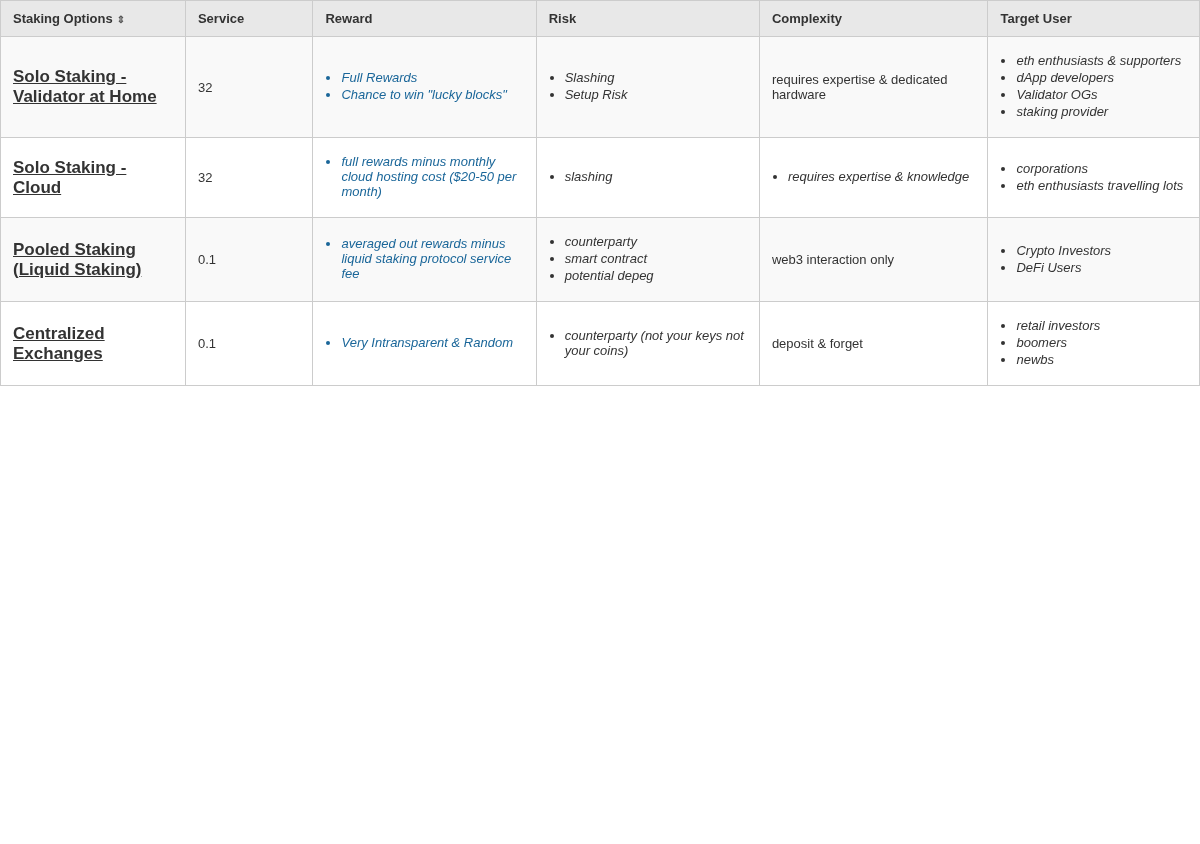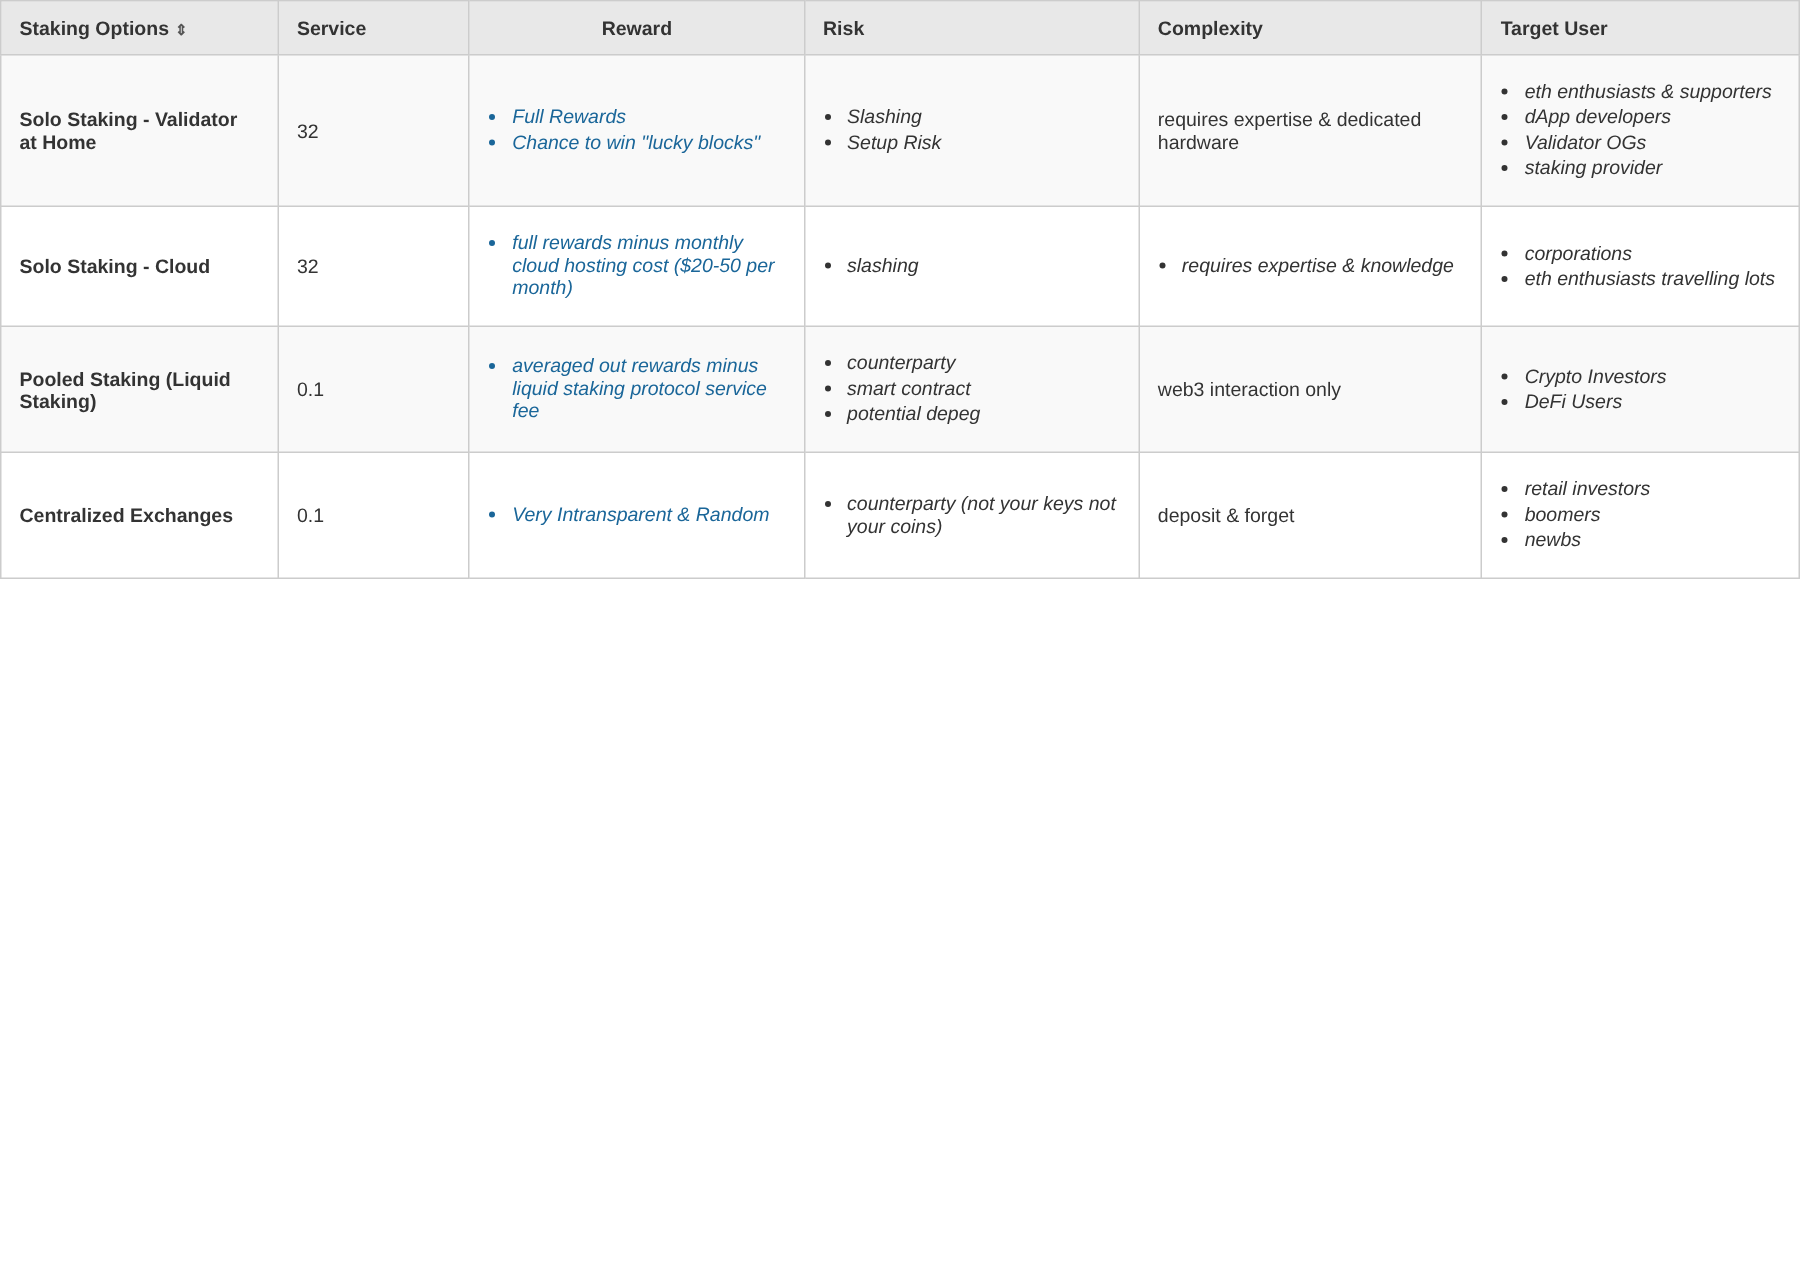--- a/index.html
+++ b/index.html
@@ -37,21 +37,20 @@
     th:first-child {
       width: 174px;
     }
 
     th:nth-child(2) {
       width: 120px;
     }
 
     th:nth-child(3) {
       width: 210px;
-      text-align: center;
     }
 
     th:nth-child(4) {
       width: 210px;
     }
 
     th:nth-child(5) {
       width: 215px;
     }
 
@@ -80,22 +79,23 @@
     }
 
     td {
       padding: 16px 12px;
       vertical-align: middle;
       border: 1px solid #ccc;
     }
 
     td.row-title {
       font-weight: bold;
-      font-size: 13px;
+      font-size: 17px;
       vertical-align: middle;
+      text-decoration: underline;
     }
 
     ul.cell-list {
       list-style: disc;
       padding-left: 16px;
       margin: 0;
       font-style: italic;
     }
 
     ul.cell-list li {

